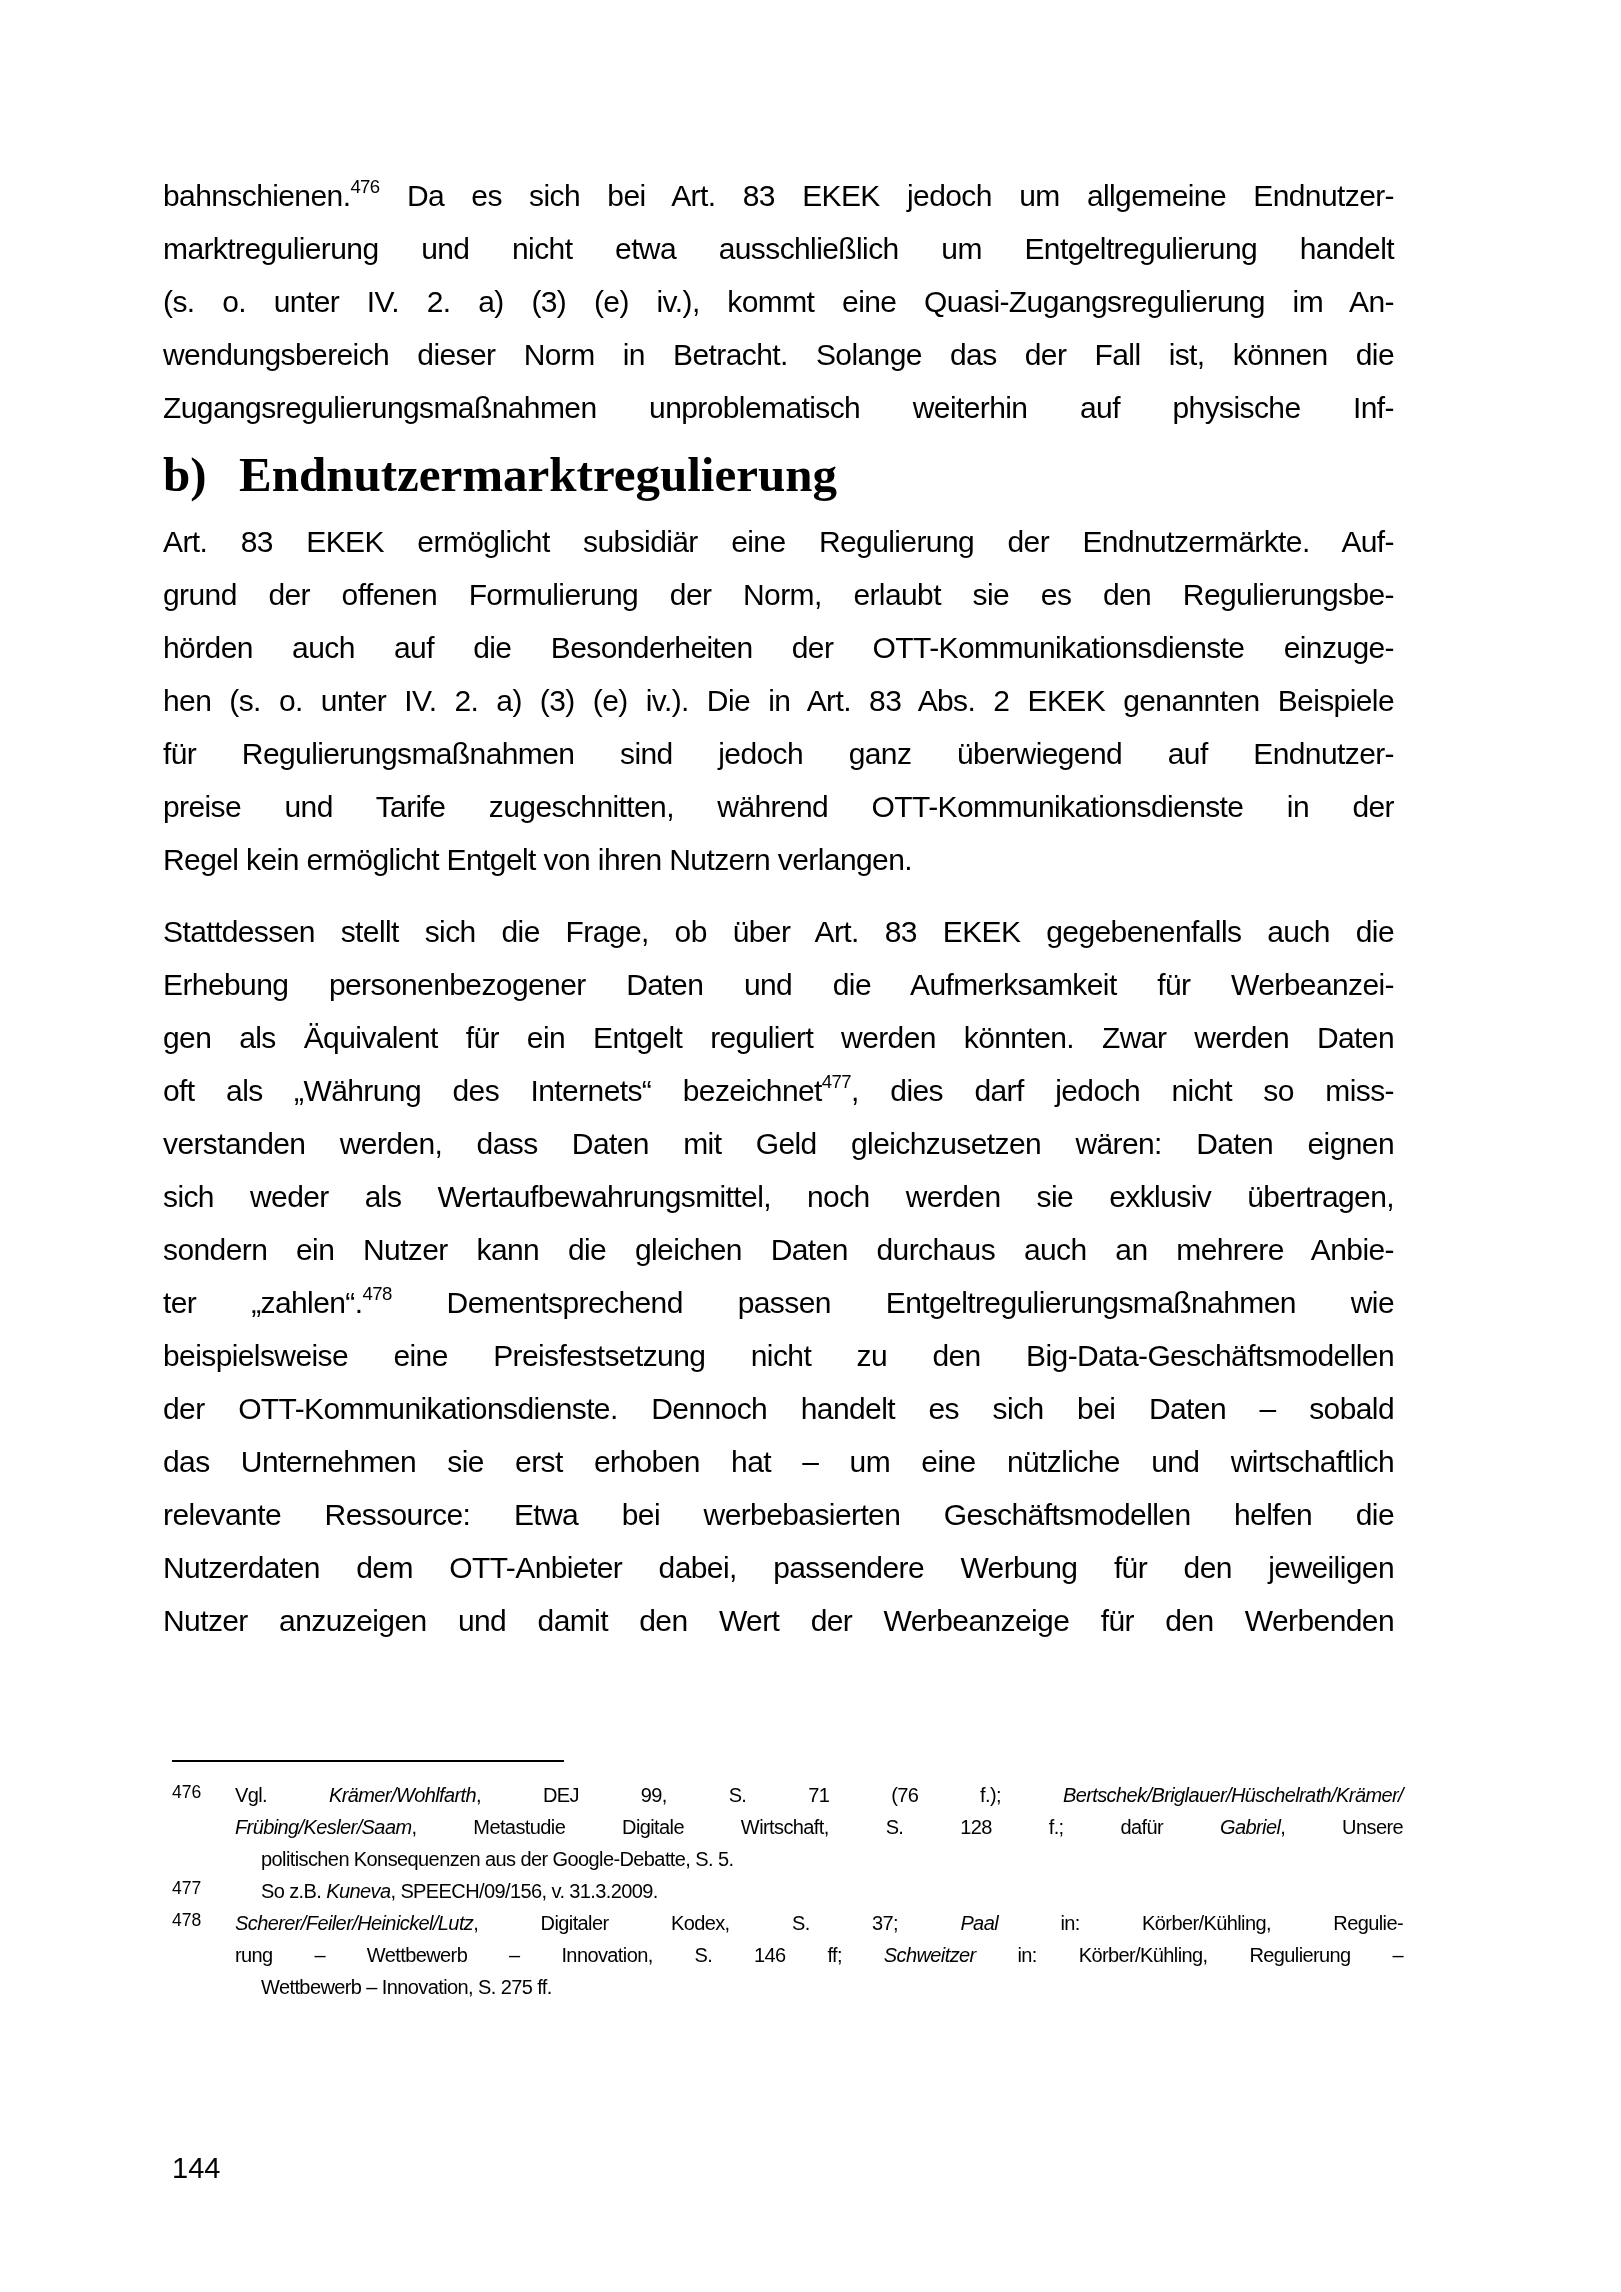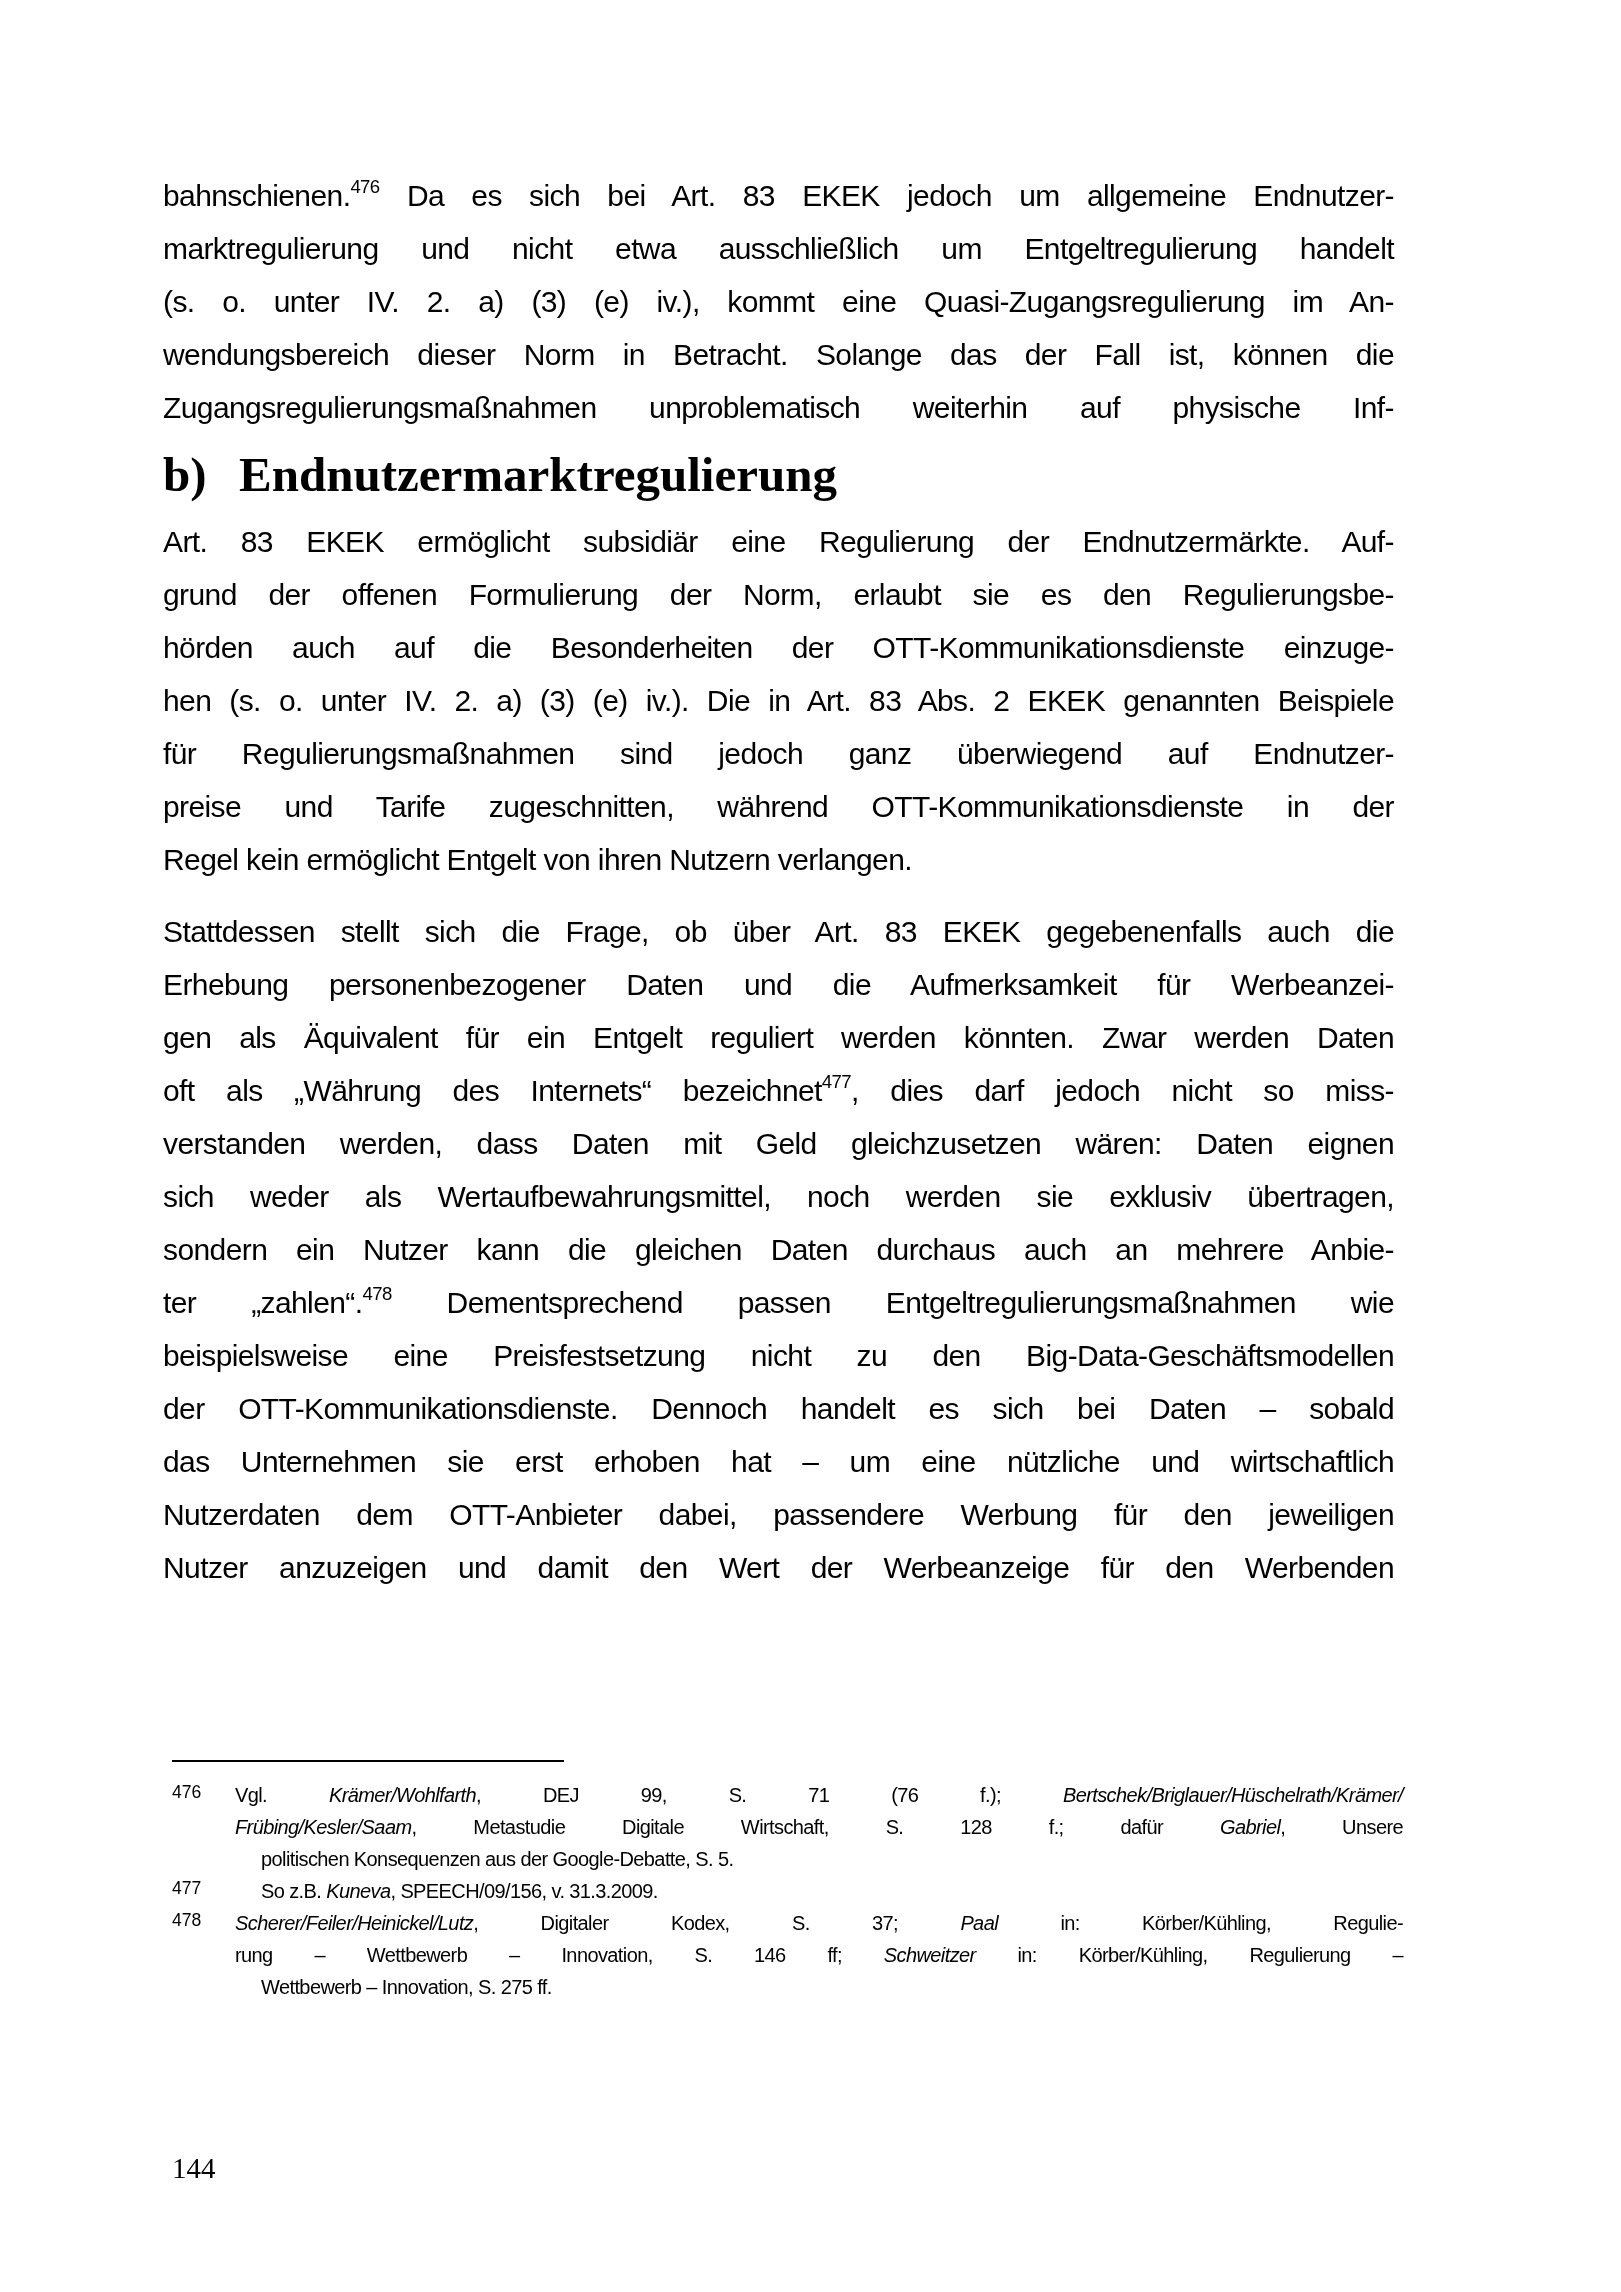--- a/index.html
+++ b/index.html
@@ -42,21 +42,21 @@
     line-height: 32px;
     height: 32px;
     white-space: nowrap;
     text-align: justify;
     text-align-last: justify;
     letter-spacing: -0.6px;
   }
   .fn .fn-line.last { text-align-last: left; margin-left: 26px; }
   .page-number {
     position: absolute; left: 172px; top: 2152px;
-    font-family: Liberation Serif, serif;
+    font-family: Liberation Sans, sans-serif;
     font-size: 29px;
   }
   i { font-style: italic; }
 </style>
 </head>
 <body>
 
 <div class="page">
 
   <div>
@@ -94,20 +94,21 @@
     </div>
     <div class="line">verstanden werden, dass Daten mit Geld gleichzusetzen wären: Daten eignen</div>
     <div class="line">sich weder als Wertaufbewahrungsmittel, noch werden sie exklusiv übertragen,</div>
     <div class="line">sondern ein Nutzer kann die gleichen Daten durchaus auch an mehrere Anbie-</div>
     <div class="line">
       <span>ter „zahlen“.</span><sup>478</sup><span> Dementsprechend passen Entgeltregulierungsmaßnahmen wie</span>
     </div>
     <div class="line">beispielsweise eine Preisfestsetzung nicht zu den Big-Data-Geschäftsmodellen</div>
     <div class="line">der OTT-Kommunikationsdienste. Dennoch handelt es sich bei Daten – sobald</div>
     <div class="line">das Unternehmen sie erst erhoben hat – um eine nützliche und wirtschaftlich</div>
+    <div class="line">relevante Ressource: Etwa bei werbebasierten Geschäftsmodellen helfen die</div>
     <div class="line">Nutzerdaten dem OTT-Anbieter dabei, passendere Werbung für den jeweiligen</div>
     <div class="line">Nutzer anzuzeigen und damit den Wert der Werbeanzeige für den Werbenden</div>
   </div>
 </div>
 
 <div class="fn-rule"></div>
 
 <div class="footnotes" id="footnotes">
     <div class="fn">
       <span class="fn-num">476</span>

